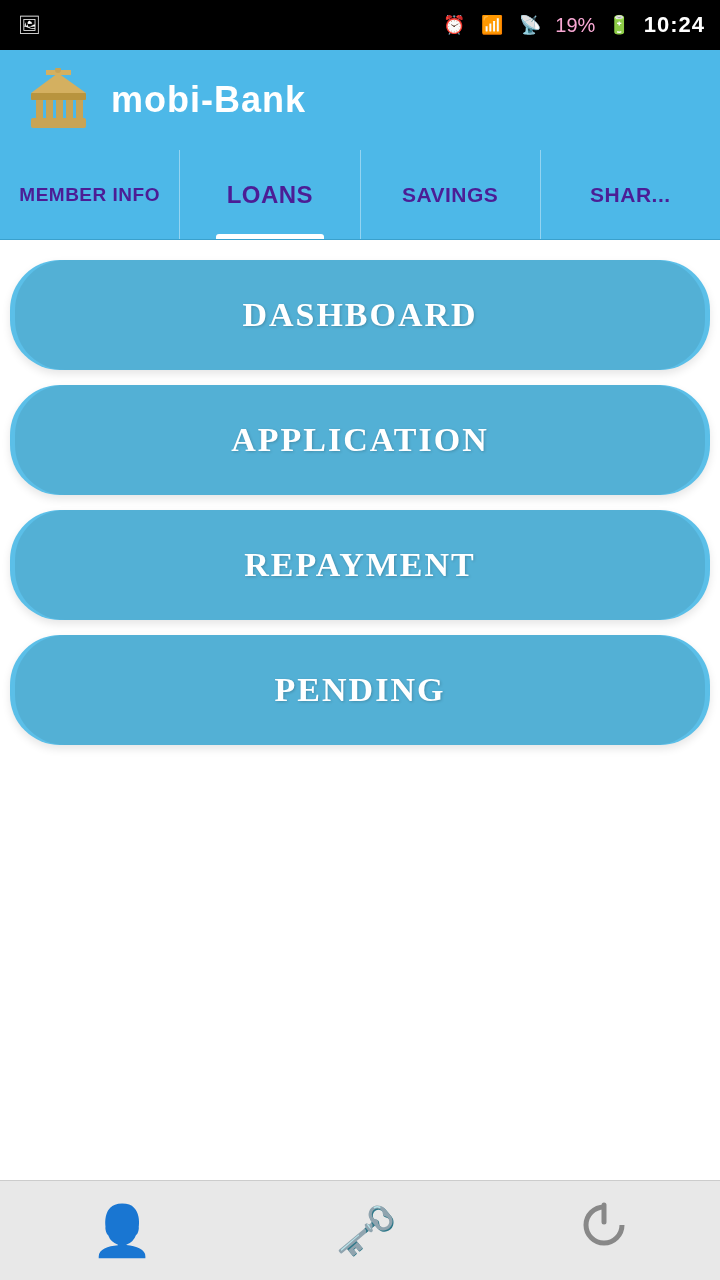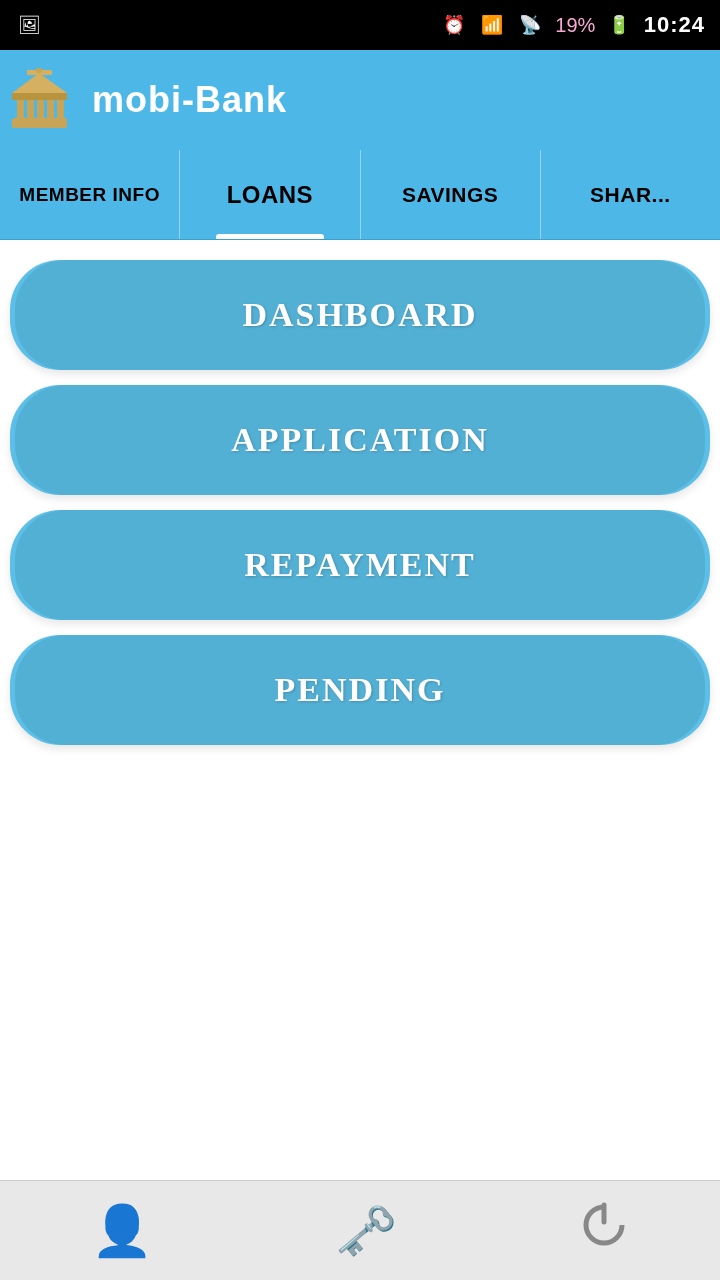--- a/index.html
+++ b/index.html
@@ -50,21 +50,21 @@
       font-size: 20px;
     }
 
     
     .header {
       width: 720px;
       height: 100px;
       background: #4db8e8;
       display: flex;
       align-items: center;
-      padding: 0 4px;
+      padding: 0 23px;
       gap: 18px;
     }
 
     .bank-logo {
       width: 70px;
       height: 70px;
       display: flex;
       align-items: center;
       justify-content: center;
     }
@@ -90,21 +90,21 @@
       align-items: stretch;
       border-bottom: 1px solid #3aa0cc;
     }
 
     .tab-item {
       flex: 1;
       display: flex;
       flex-direction: column;
       align-items: center;
       justify-content: center;
-      color: #000000;
+      color: #4c1d95;
       font-size: 20px;
       font-weight: bold;
       letter-spacing: 0.5px;
       cursor: pointer;
       position: relative;
       border-right: 1px solid rgba(255,255,255,0.4);
     }
 
     .tab-item:last-child {
       border-right: none;

